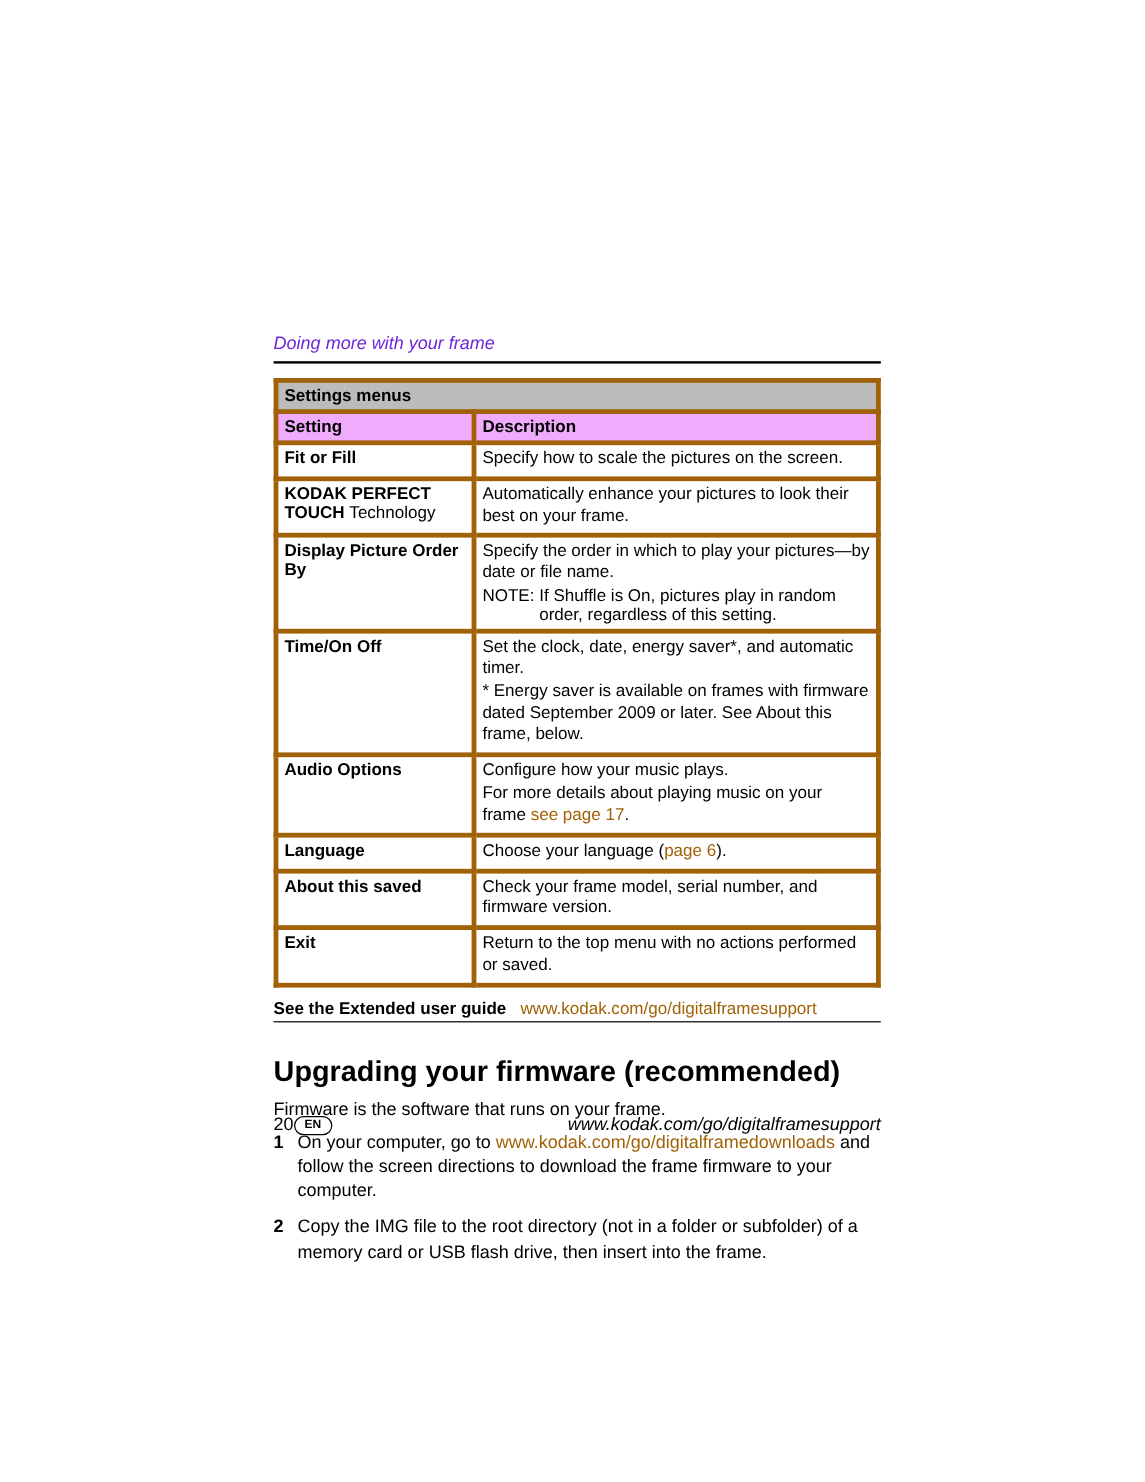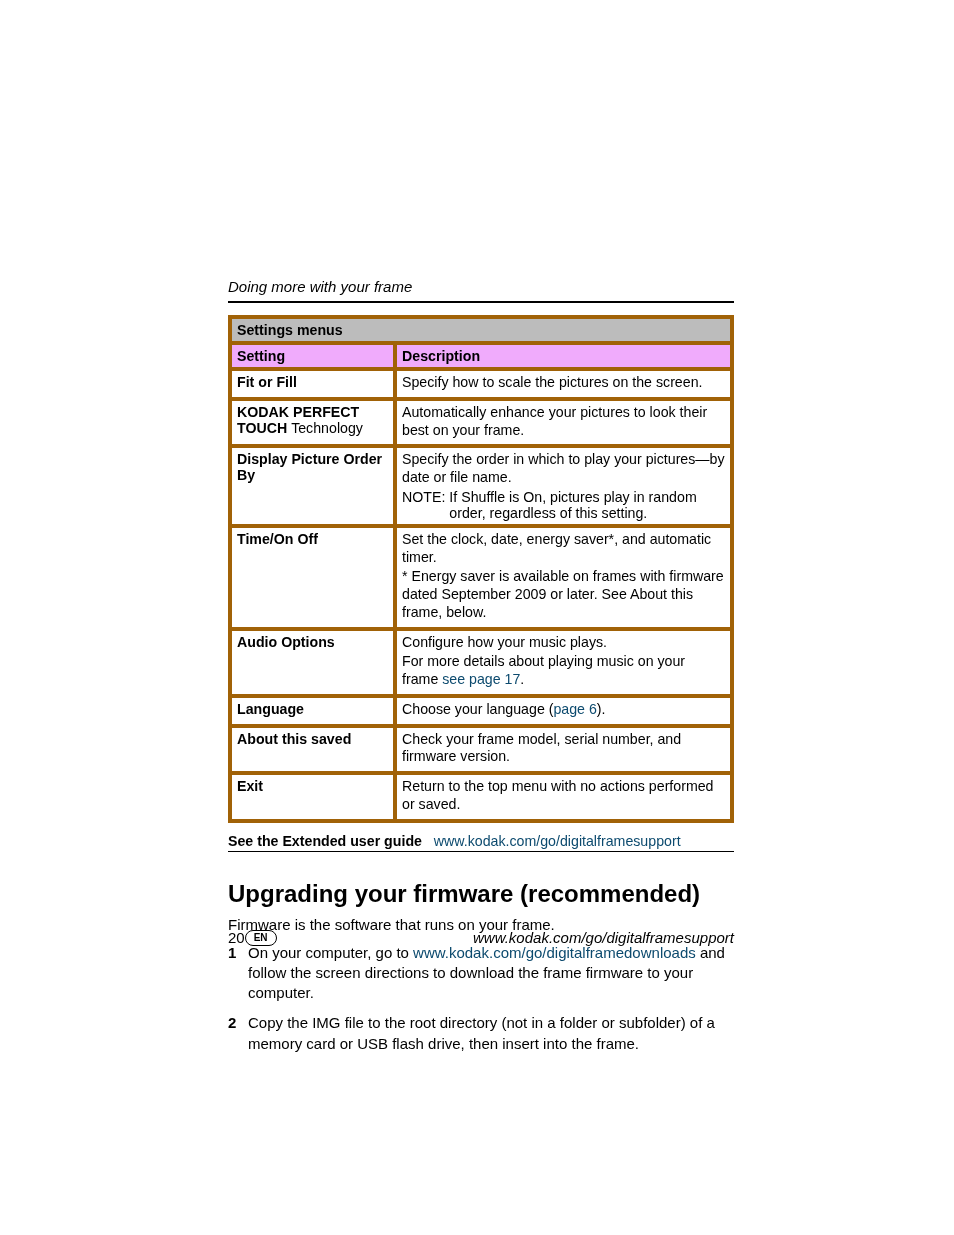--- a/index.html
+++ b/index.html
@@ -10,21 +10,21 @@
       width: 954px;
       height: 1235px;
       position: relative;
     }
     .page {
       padding: 278px 220px 0 228px;
     }
     .running-head {
       font-style: italic;
       font-size: 15px;
-      color: #000000;
+      color: #6d28d9;
       margin-bottom: 6px;
     }
     .head-rule {
       border: none;
       border-top: 2px solid #000;
       margin: 0 0 12px 0;
     }
     table.settings {
       width: 100%;
       border-collapse: collapse;
@@ -44,21 +44,21 @@
       background: #f0abfc;
       font-weight: bold;
     }
     .setting-name { font-weight: bold; width: 165px; }
     .kodak-touch-line1 { font-weight: bold; }
     .kodak-touch-line2 { font-weight: normal; }
     .desc p { margin: 0 0 2px 0; line-height: 1.25; }
     .note-line { display: flex; }
     .note-label { white-space: nowrap; padding-right: 4px; }
     .note-body { }
-    .link { color: #0c4a6e; }
+    .link { color: #a16207; }
     .guide-line {
       margin: 10px 0 2px 0;
       font-size: 14.2px;
     }
     .guide-line .lead { font-weight: bold; }
     .bottom-rule {
       border: none;
       border-top: 1px solid #000;
       margin: 2px 0 28px 0;
     }

